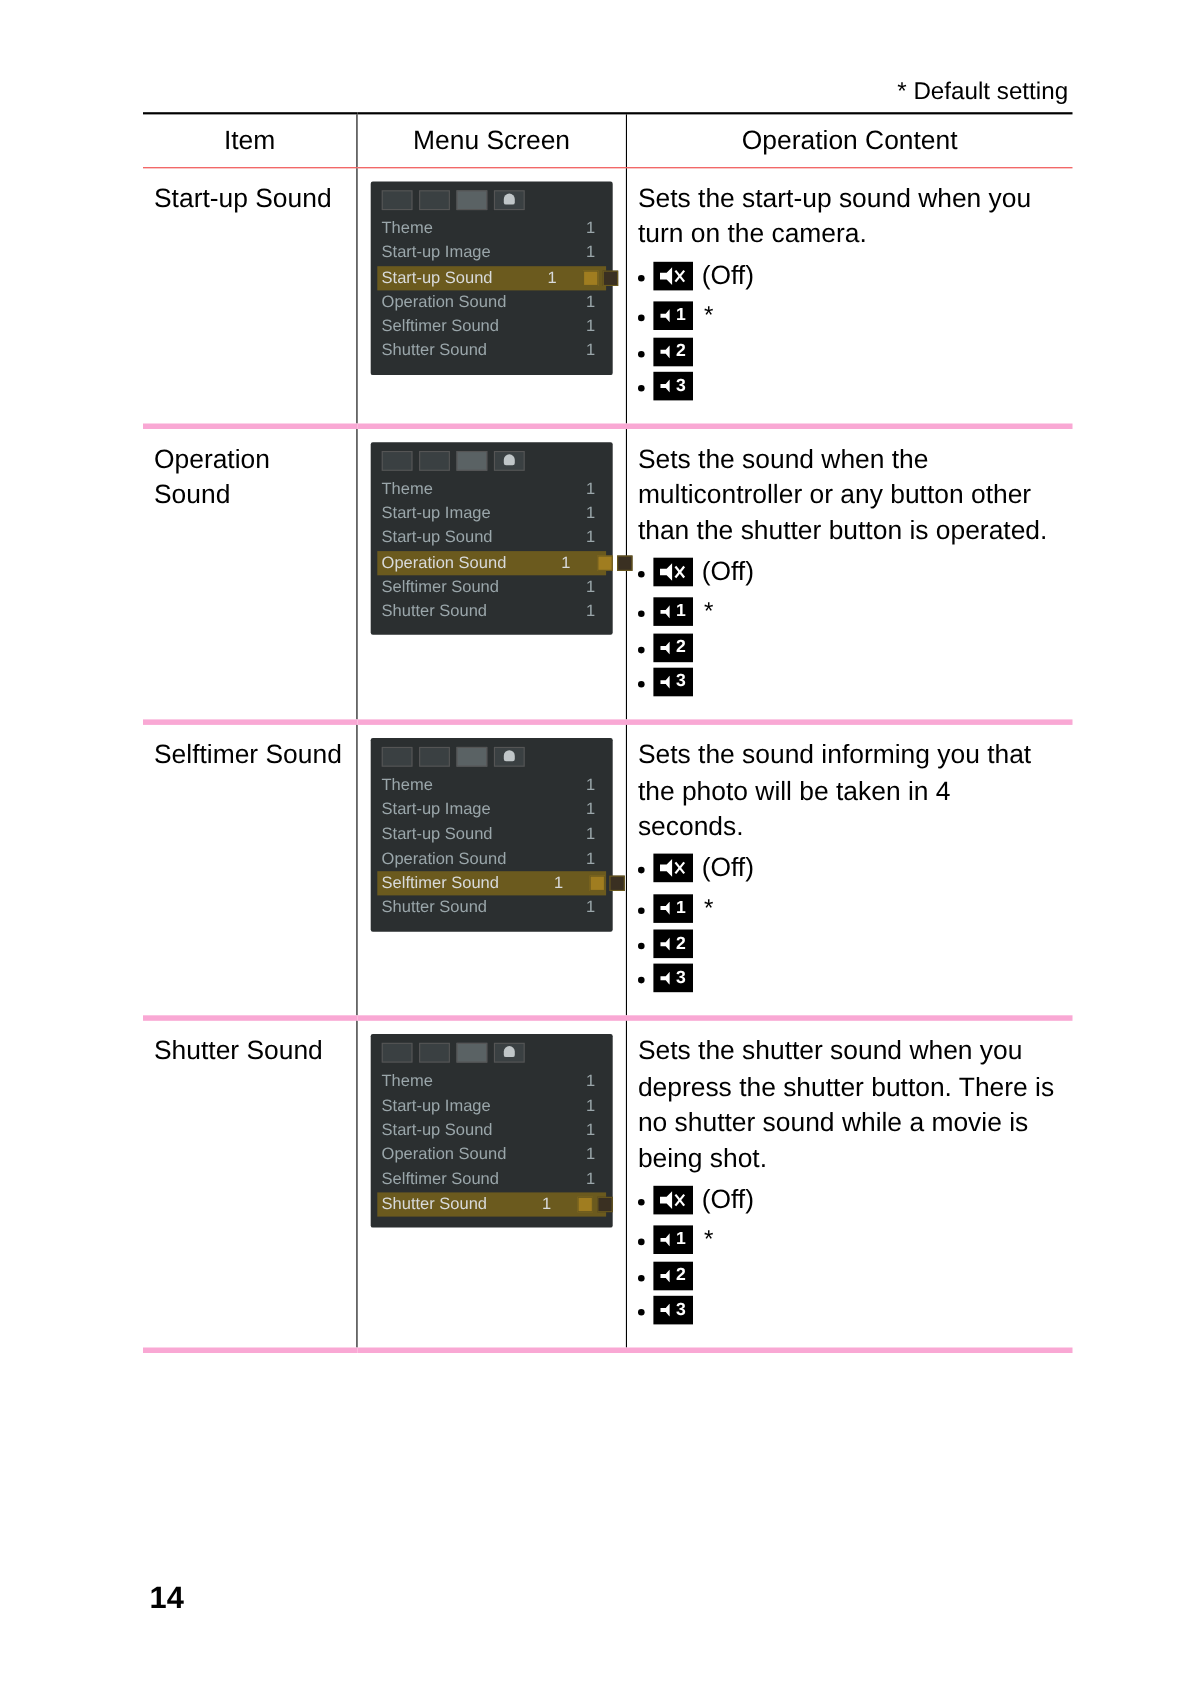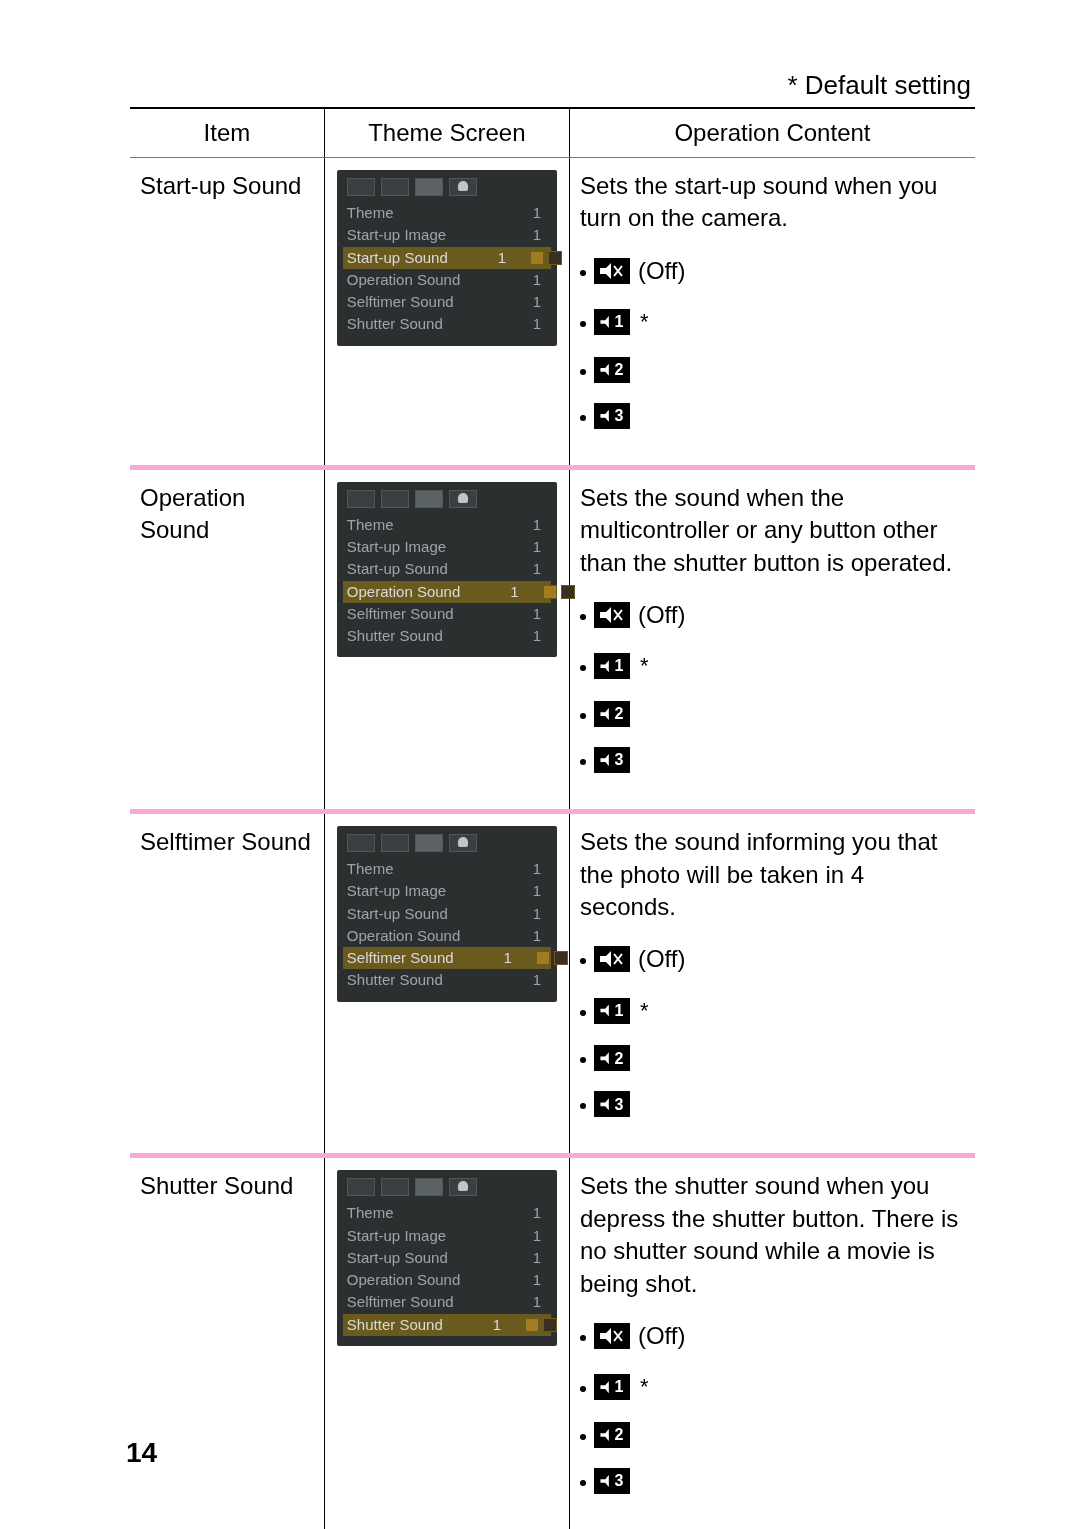--- a/index.html
+++ b/index.html
@@ -1,18 +1,18 @@
 <!DOCTYPE html>
 <html><head>
 <meta charset="utf-8">
 <style>
   * { box-sizing: border-box; margin: 0; padding: 0; }
   html, body { width: 1080px; height: 1529px; background: #fff; font-family: Arial, Helvetica, sans-serif; color: #000; }
   .page { position: relative; width: 1080px; height: 1529px; padding: 70px 105px 60px 130px; }
-  .default-note { text-align: right; font-size: 26px; margin-bottom: 6px; padding-right: 4px; }
+  .default-note { text-align: right; font-size: 22px; margin-bottom: 6px; padding-right: 4px; }
   table.main { width: 100%; border-collapse: collapse; table-layout: fixed; }
   table.main th { border-top: 2px solid #000; border-bottom: 1px solid #ef4444; font-weight: normal; font-size: 24px; padding: 10px 8px; text-align: center; }
   table.main th + th, table.main td + td { border-left: 1px solid #000; }
   table.main td { border-bottom: 5px solid #f9a8d4; vertical-align: top; padding: 12px 10px 16px 10px; font-size: 24px; line-height: 1.35; }
   col.c1 { width: 23%; }
   col.c2 { width: 29%; }
   col.c3 { width: 48%; }
   .menuimg { width: 220px; margin: 0 auto; }
   .lcd { background: #2b2f30; color: #9aa6aa; font-size: 15px; line-height: 1.35; padding: 8px 10px 10px 10px; border-radius: 2px; position: relative; }
   .lcd .tabs { display: flex; gap: 6px; margin-bottom: 6px; }
@@ -22,45 +22,45 @@
   .lcd .tab.person::after { content: ""; position: absolute; left: 8px; top: 2px; width: 10px; height: 10px; background: #c0c6c8; border-radius: 50% 50% 20% 20%; }
   .lcd .row { display: flex; align-items: center; gap: 24px; padding: 1px 0; }
   .lcd .row .lbl { flex: 1; white-space: nowrap; }
   .lcd .row .val { width: 20px; text-align: center; }
   .lcd .row.hl { background: #6b5a1e; color: #d8dadb; padding: 1px 4px; margin: 0 -4px; }
   .lcd .dots { display: flex; gap: 4px; }
   .lcd .dot { width: 14px; height: 14px; background: #3a3022; border: 1px solid #6b5a1e; }
   .lcd .dot.sel { background: #a07d20; }
   .lcd .mute { display:inline-block; width:16px; height:14px; background:#a07d20; clip-path: polygon(0 35%,40% 35%,70% 0,70% 100%,40% 65%,0 65%); margin-right:2px; }
   .opts { margin-top: 4px; }
-  .opts .line { display: flex; align-items: center; gap: 8px; margin: 20px 0; }
+  .opts .line { display: flex; align-items: center; gap: 8px; margin: 5px 0; }
   .opts .dotb { display:inline-block; width:6px; height:6px; background:#000; border-radius:50%; margin-top:4px; }
   .ico { display:inline-flex; align-items:center; justify-content:center; min-width:36px; height:26px; background:#000; color:#fff; font-size:16px; font-weight:bold; padding:0 4px; }
   .ico .spk { display:inline-block; width:12px; height:12px; background:#fff; clip-path: polygon(0 35%,40% 35%,70% 0,70% 100%,40% 65%,0 65%); margin-right:2px; }
   .ico svg { display:block; }
   .off-txt { font-size: 24px; }
   .star { font-size: 22px; margin-left: 2px; }
-  .pagenum { position: absolute; left: 126px; bottom: 60px; font-size: 28px; font-weight: bold; }
+  .pagenum { position: absolute; left: 136px; bottom: 60px; font-size: 28px; font-weight: bold; }
 </style>
 </head>
 <body>
 
 <div class="page">
   <div class="default-note">* Default setting</div>
 
   <table class="main">
     <colgroup>
         <col class="c1">
         <col class="c2">
         <col class="c3">
       </colgroup>
     <thead>
       <tr>
         <th>Item</th>
-        <th>Theme Screen</th>
+        <th>Menu Screen</th>
         <th>Operation Content</th>
       </tr>
     </thead>
     <tbody>
         <tr>
           <td>Start-up Sound</td>
           <td>
             <div class="menuimg">
               <div class="lcd">
                 <div class="tabs">

